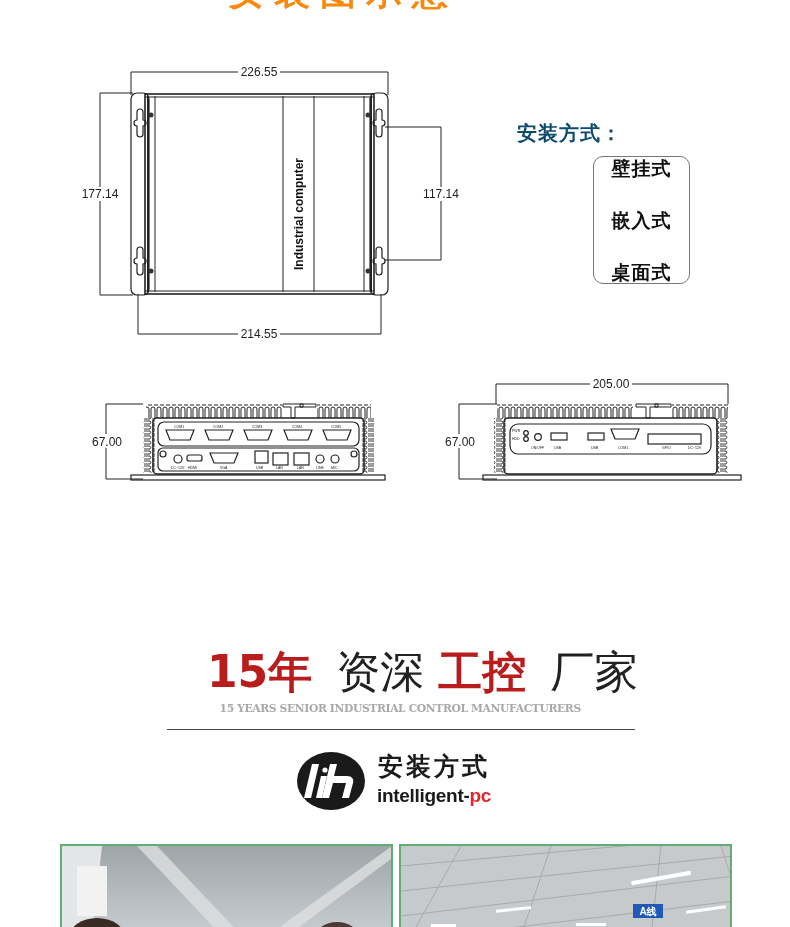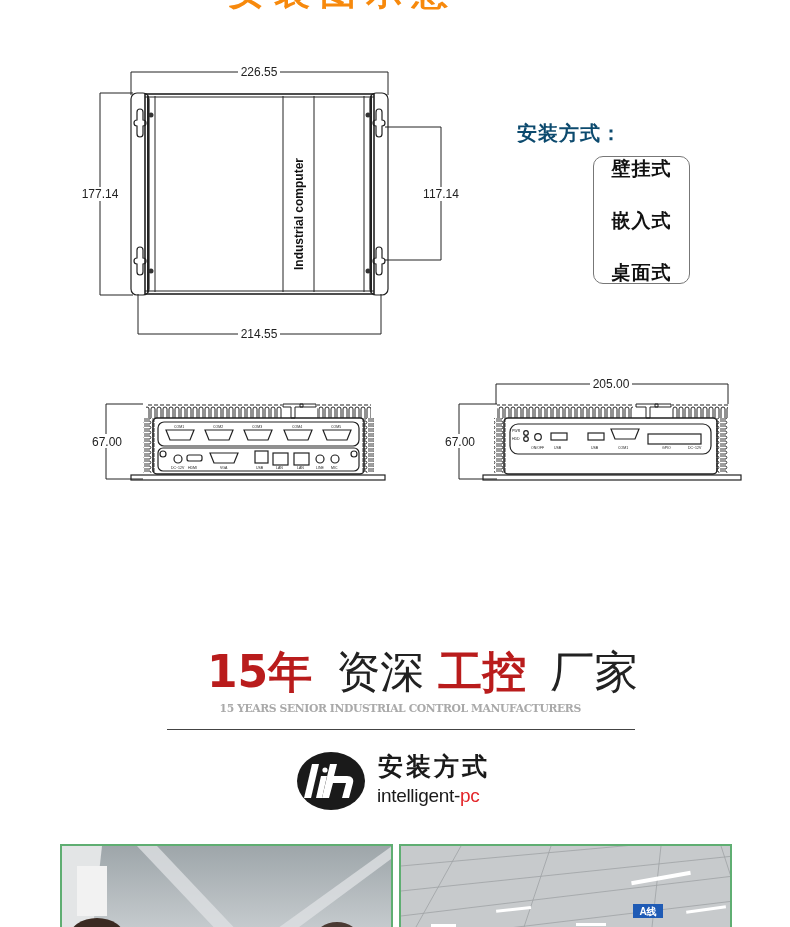--- a/index.html
+++ b/index.html
@@ -46,21 +46,21 @@
   .logo-mark {
     position: absolute; left: 297px; top: 752px; width: 68px; height: 58px;
     background: #1a1a1a; border-radius: 50%;
   }
   .logo-cn {
     position: absolute; left: 378px; top: 752px; font-family: "DejaVu Sans", sans-serif;
     font-weight: bold; font-size: 25px; color: #1a1a1a; letter-spacing: 3px; line-height: 30px;
   }
   .logo-en {
     position: absolute; left: 377px; top: 785px; font-family: "Liberation Sans", sans-serif;
-    font-weight: normal; font-size: 19px; color: #1a1a1a; line-height: 22px; letter-spacing: -0.3px;
+    font-weight: bold; font-size: 19px; color: #1a1a1a; line-height: 22px; letter-spacing: -0.3px;
   }
   .logo-en .red { color: #e3262a; }
 
   .photo {
     position: absolute; top: 844px; height: 90px; border: 2px solid #5fae72; overflow: hidden;
   }
   .photo-left { left: 60px; width: 333px;
     background: linear-gradient(180deg, #c8cdd0 0%, #b9bfc2 40%, #a7adb0 100%); }
   .photo-right { left: 399px; width: 333px;
     background: linear-gradient(180deg, #d4d7d9 0%, #c3c6c8 60%, #b1b4b6 100%); }

